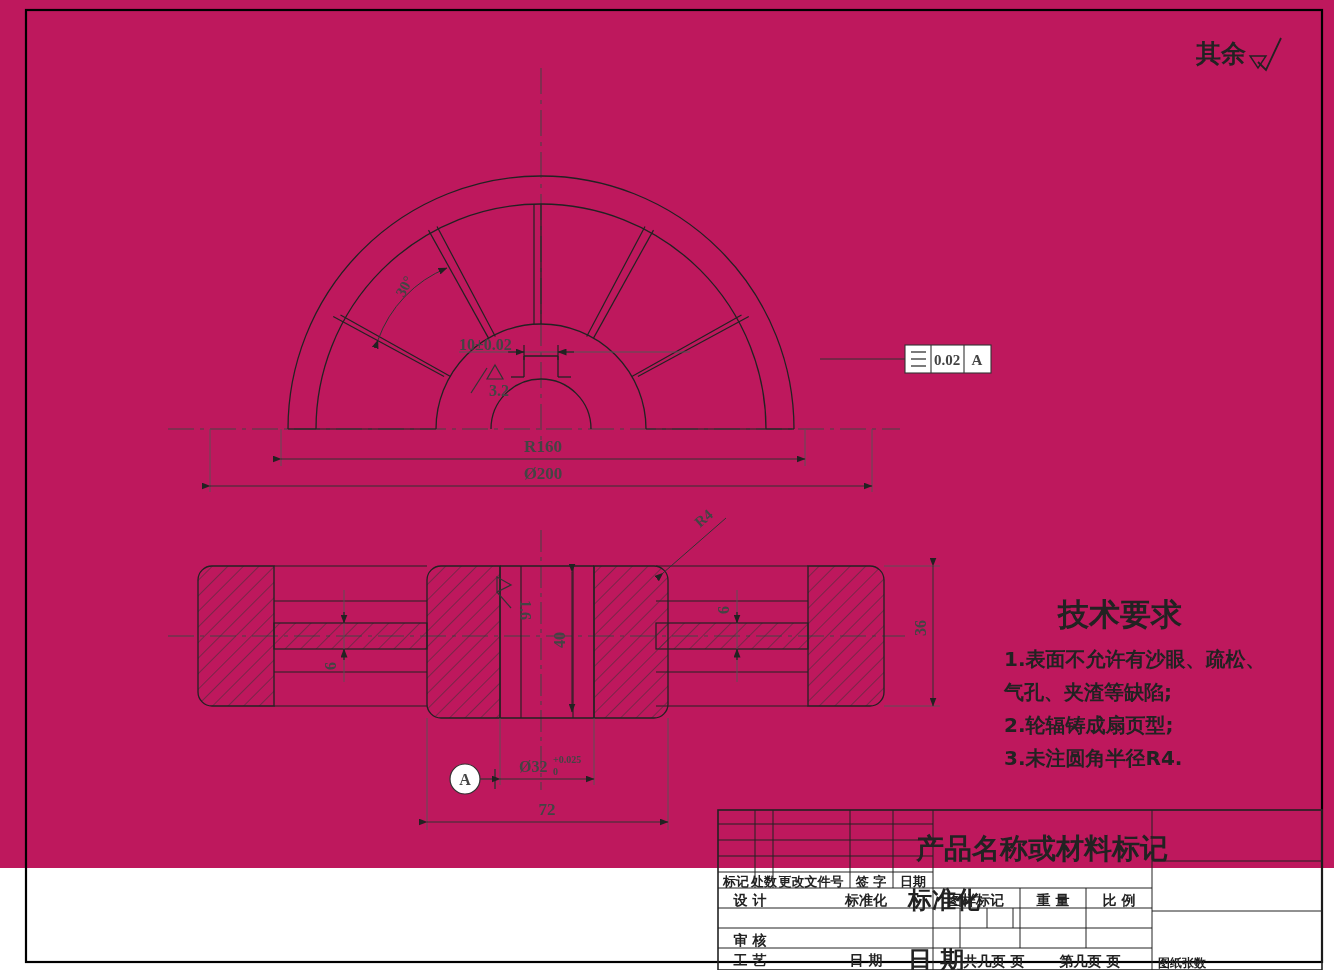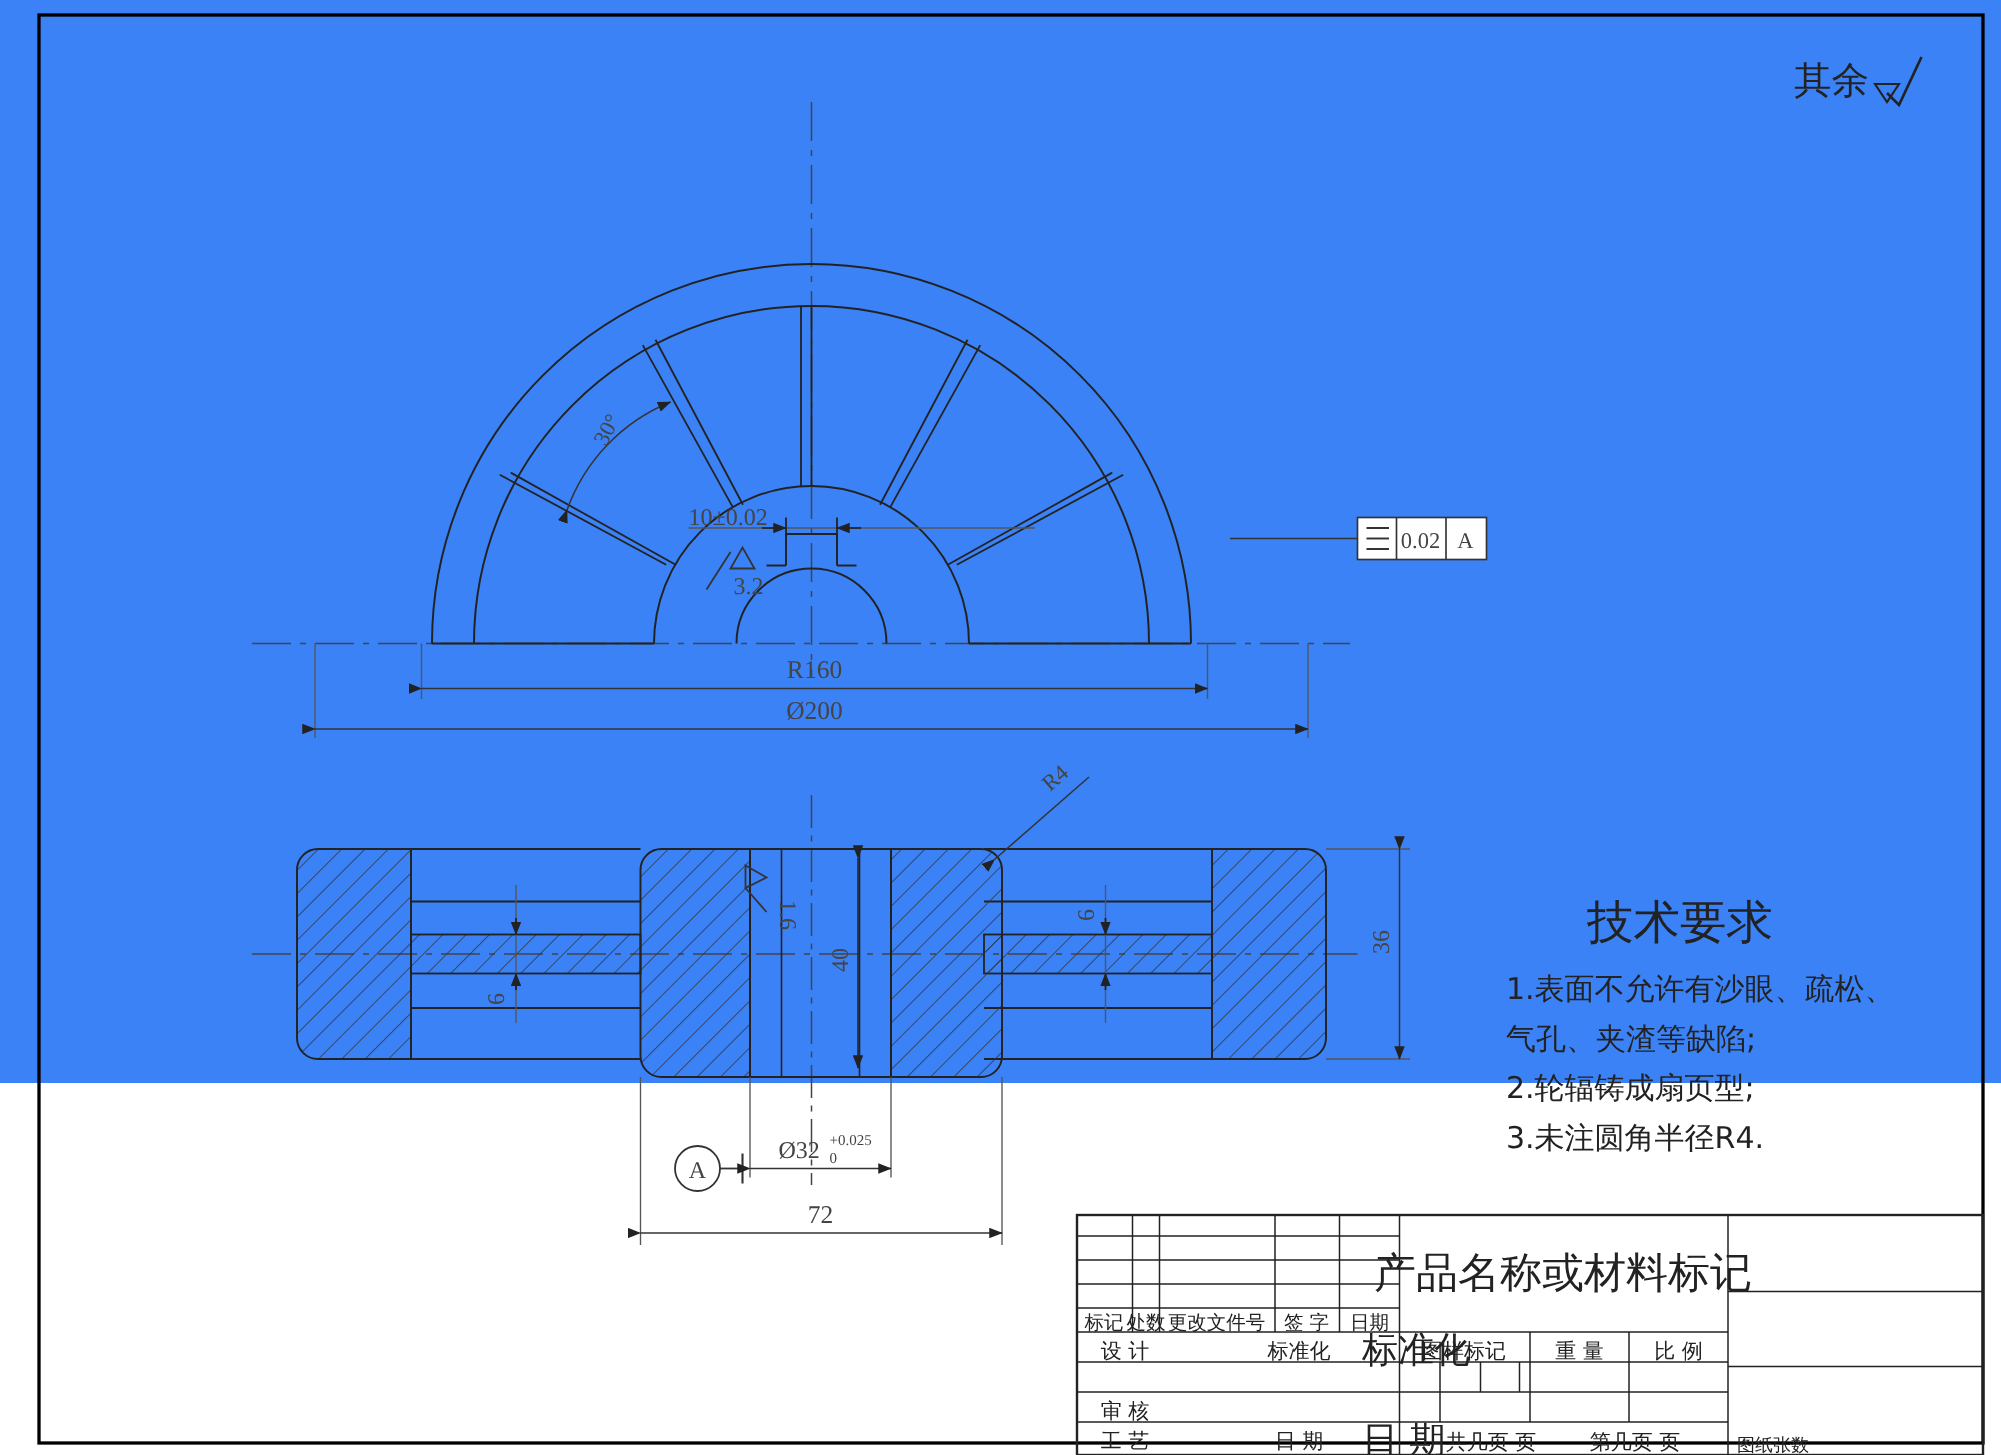--- a/index.html
+++ b/index.html
@@ -1,18 +1,18 @@
 <!DOCTYPE html>
 <html><head>
 <meta charset="utf-8">
 <style>
   html,body{margin:0;padding:0;background:#fff;}
   body{width:1334px;height:970px;overflow:hidden;
        font-family:"Liberation Serif",serif;color:#000;}
-  #stage{position:relative;width:1334px;height:722px;background:#3b82f6;}
+  #stage{position:relative;width:1334px;height:868px;background:#be185d;font-weight:bold;}
   svg{display:block;}
   .txt{font-family:"Liberation Serif",serif;fill:#444;}
   .cn{font-family:"DejaVu Sans",sans-serif;fill:#222;}
 </style>
 </head>
 <body>
 
 <div id="stage">
 <svg width="1334" height="970" viewBox="0 0 1334 970">
   <defs>

